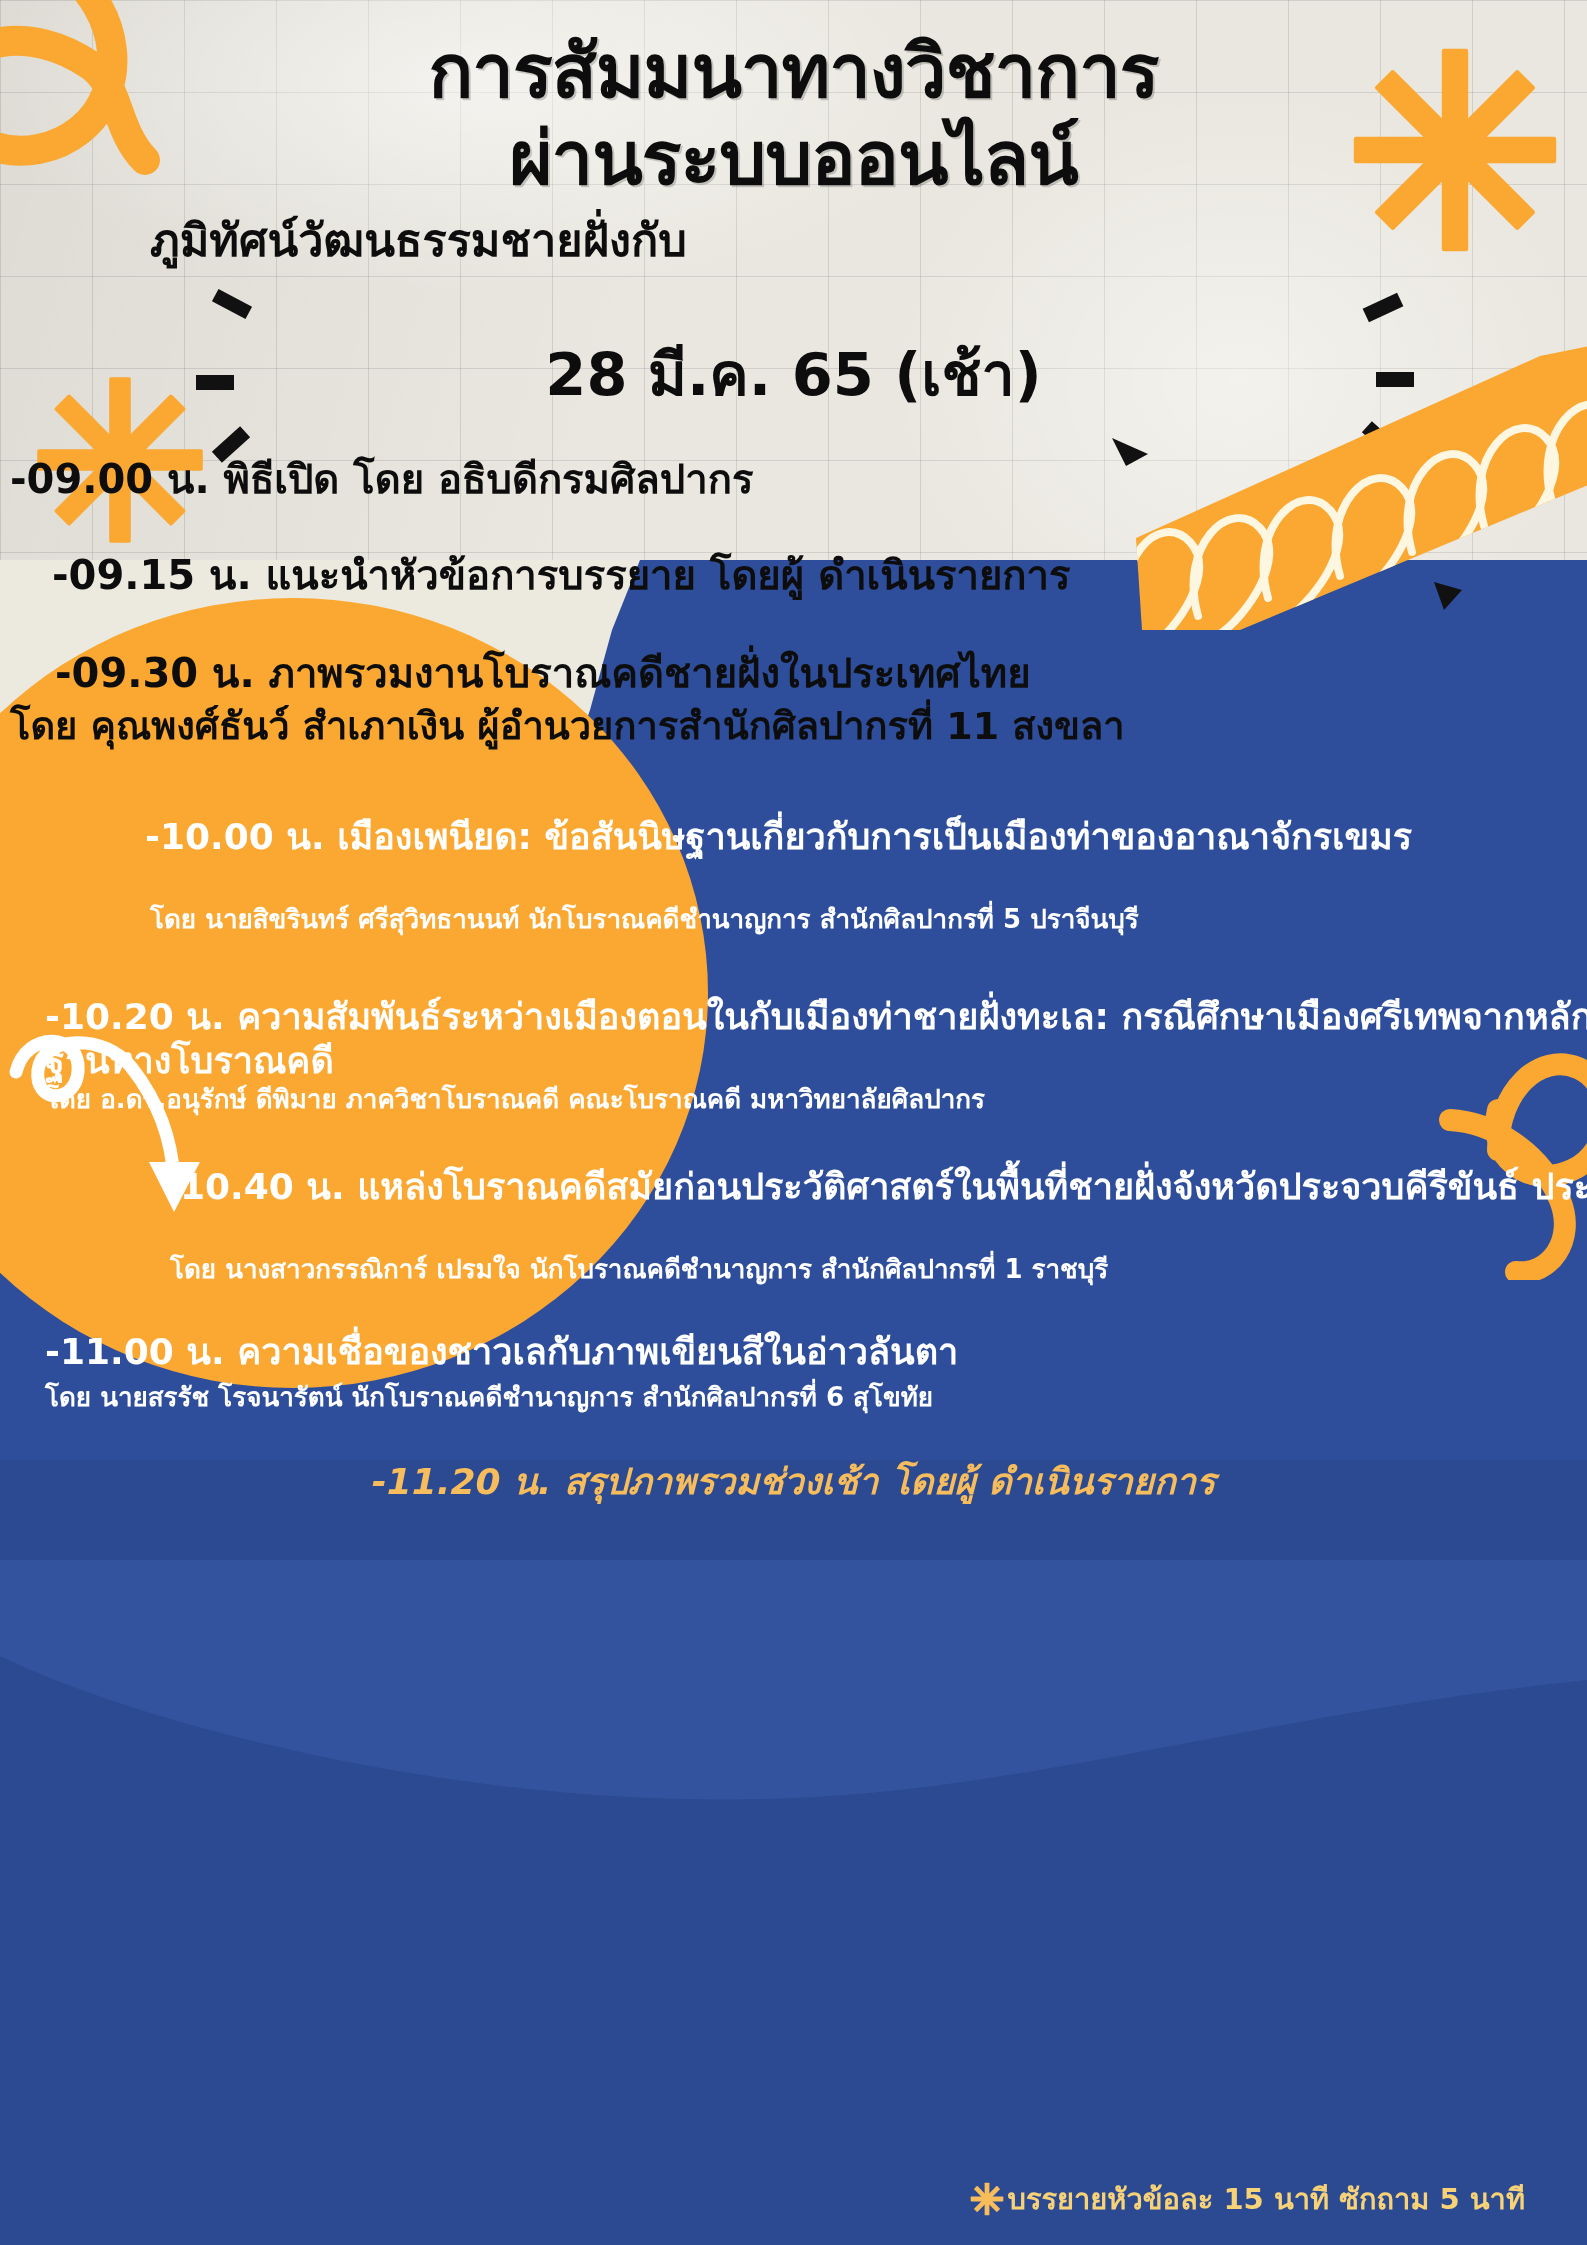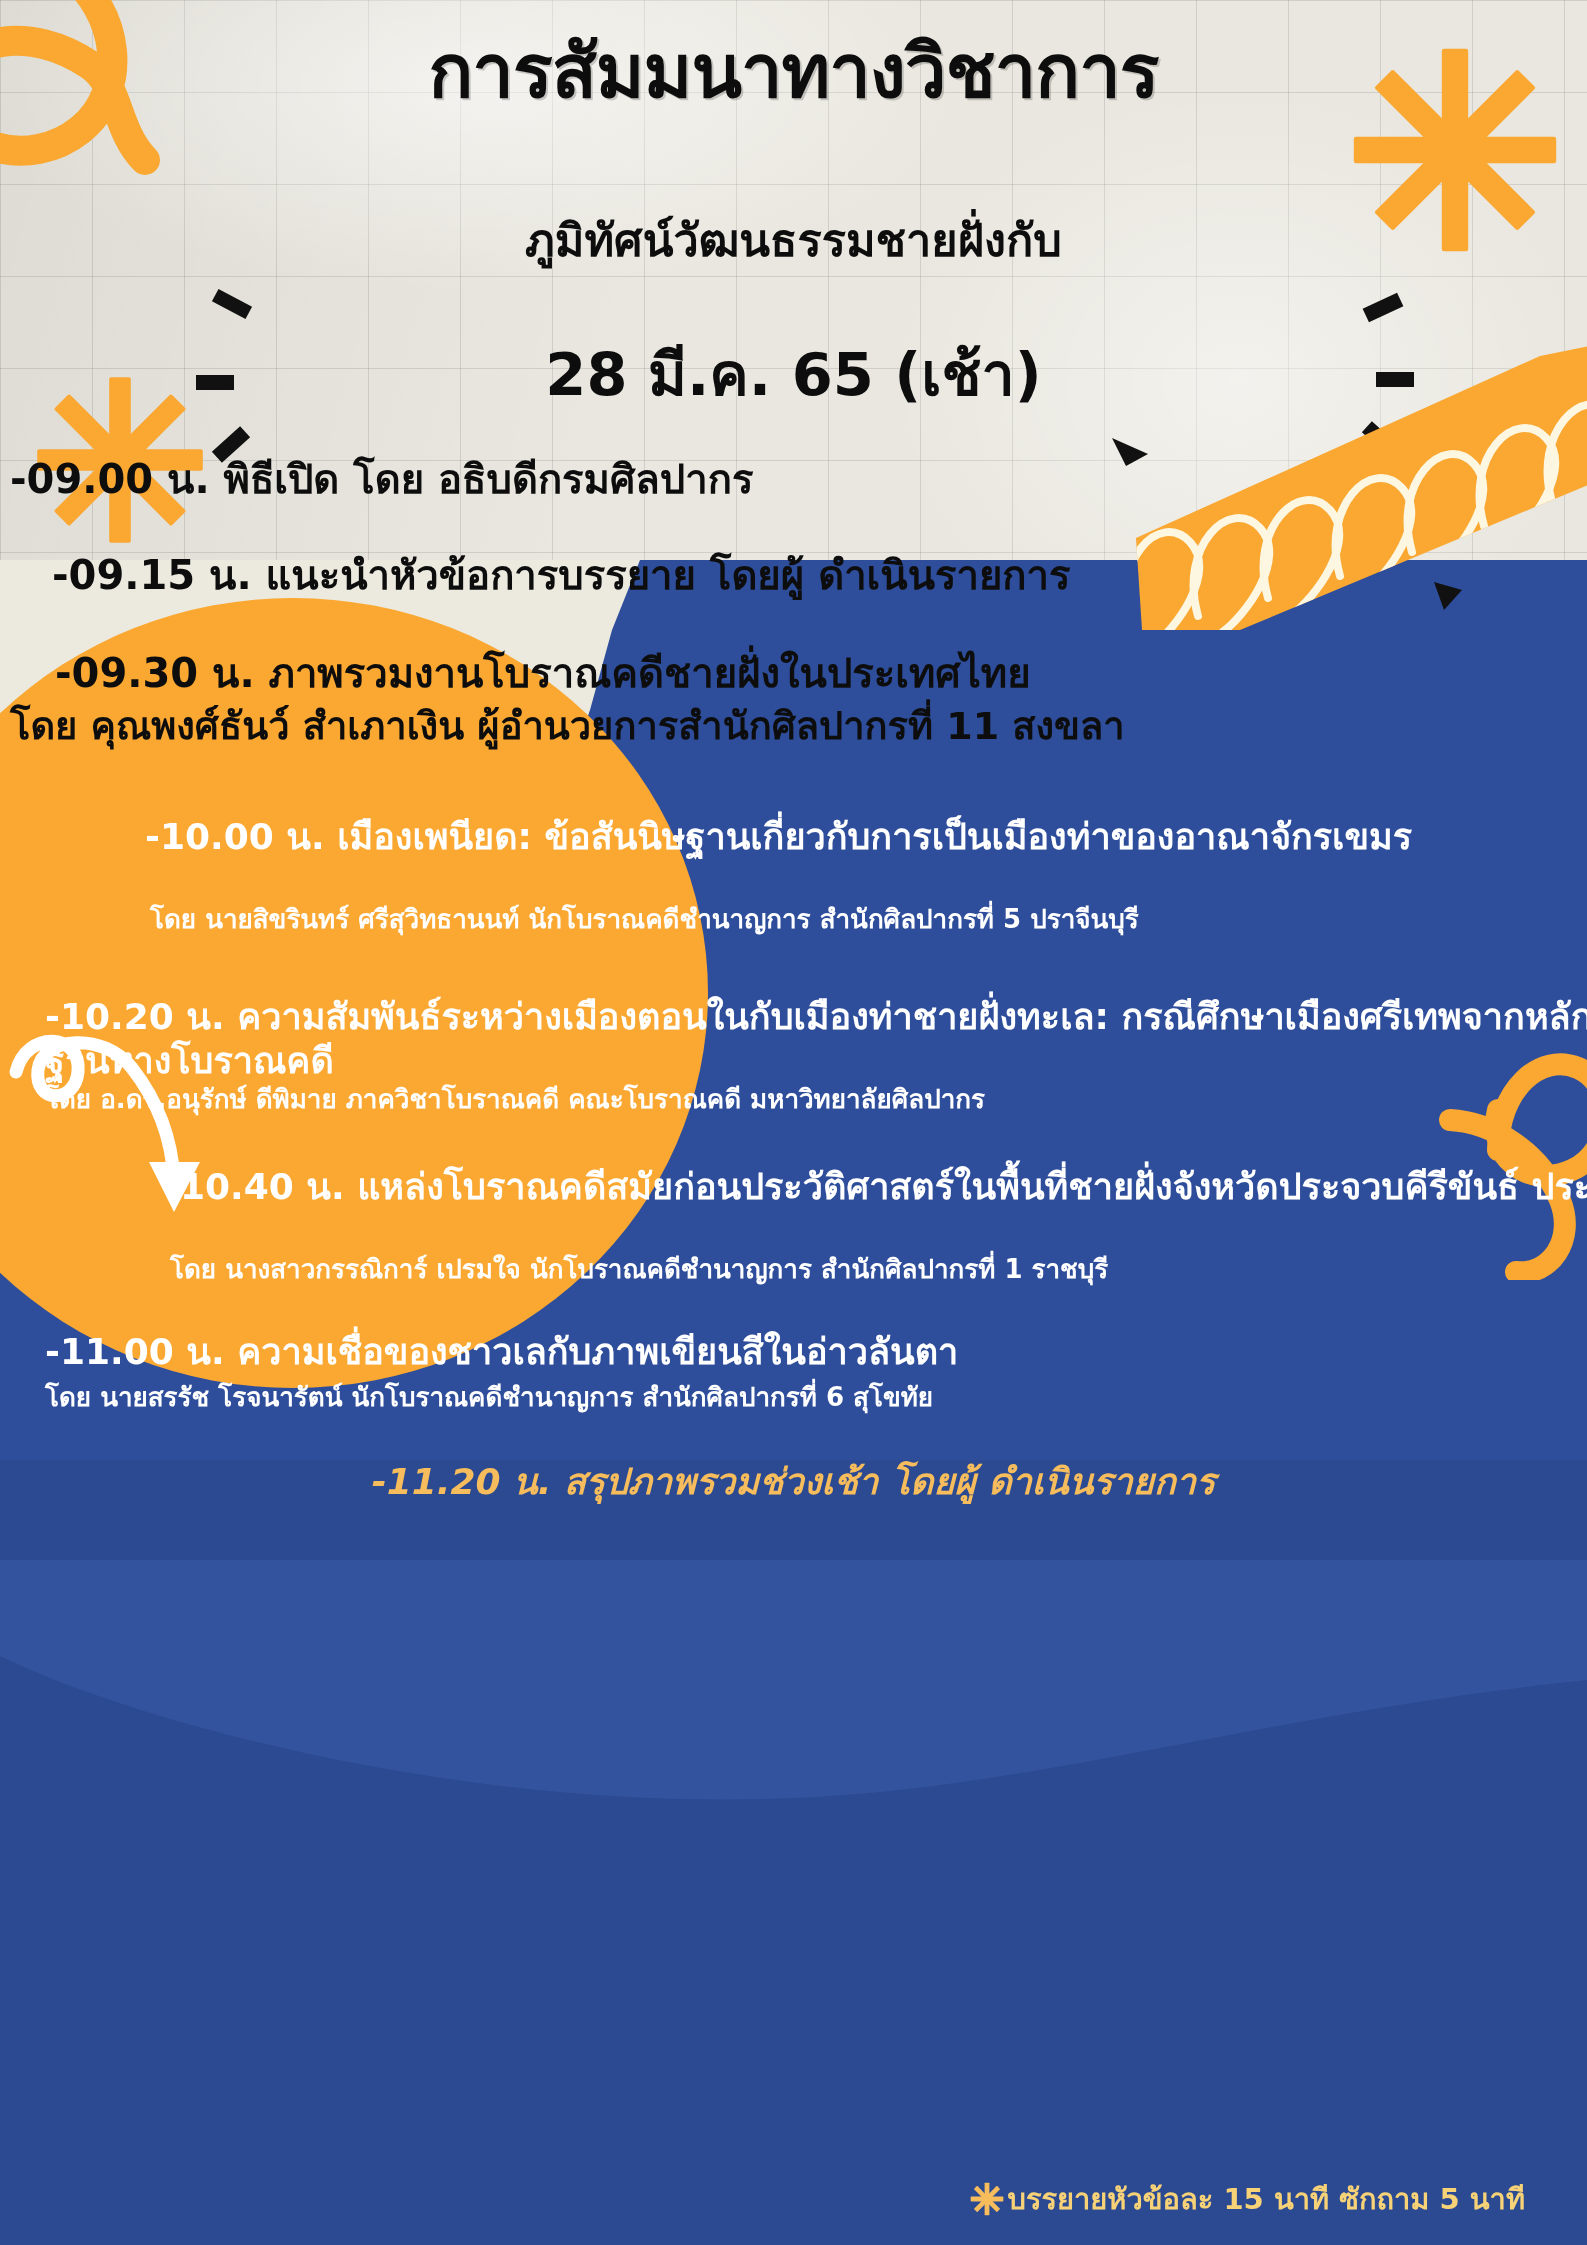--- a/index.html
+++ b/index.html
@@ -57,21 +57,21 @@
   
   .title{
     position:absolute;left:0;right:0;top:28px;
     text-align:center;color:#0d0d0d;
     font-size:74px;line-height:1.18;font-weight:bold;
     letter-spacing:-1px;
     text-shadow:2px 2px 0 rgba(0,0,0,.18);
   }
   .subtitle{
     position:absolute;left:150px;right:150px;top:212px;
-    text-align:center;color:#0d0d0d;
+    text-align:left;color:#0d0d0d;
     font-size:45px;line-height:1.28;font-weight:bold;
   }
   .datetxt{
     position:absolute;left:0;right:0;top:340px;
     text-align:center;color:#0d0d0d;
     font-size:59px;font-weight:bold;line-height:1.2;
   }
 
   .agenda{position:absolute;left:0;right:0;top:455px;}
   .item{position:absolute;width:100%;}
@@ -204,20 +204,21 @@
     <polygon points="141,152 192,152 166,202" fill="#ffffff"></polygon>
   </svg>
 
   <svg class="deco" style="left:1420px;top:990px;width:200px;height:290px;" viewBox="0 0 200 290">
     <path d="M78,160 C78,100 120,62 158,78 C196,94 196,160 152,180
              C108,200 66,166 78,120 M30,130 C70,132 120,160 140,210 C156,250 130,286 96,282" stroke="#faa832" stroke-width="22" fill="none" stroke-linecap="round"></path>
   </svg>
 
   <div class="title">
     <div>การสัมมนาทางวิชาการ</div>
+    <div>ผ่านระบบออนไลน์</div>
   </div>
 
   <div class="subtitle">
     <div>ภูมิทัศน์วัฒนธรรมชายฝั่งกับ</div>
   </div>
 
   <div class="datetxt">28 มี.ค. 65 (เช้า)</div>
 
   <div class="agenda">
 

